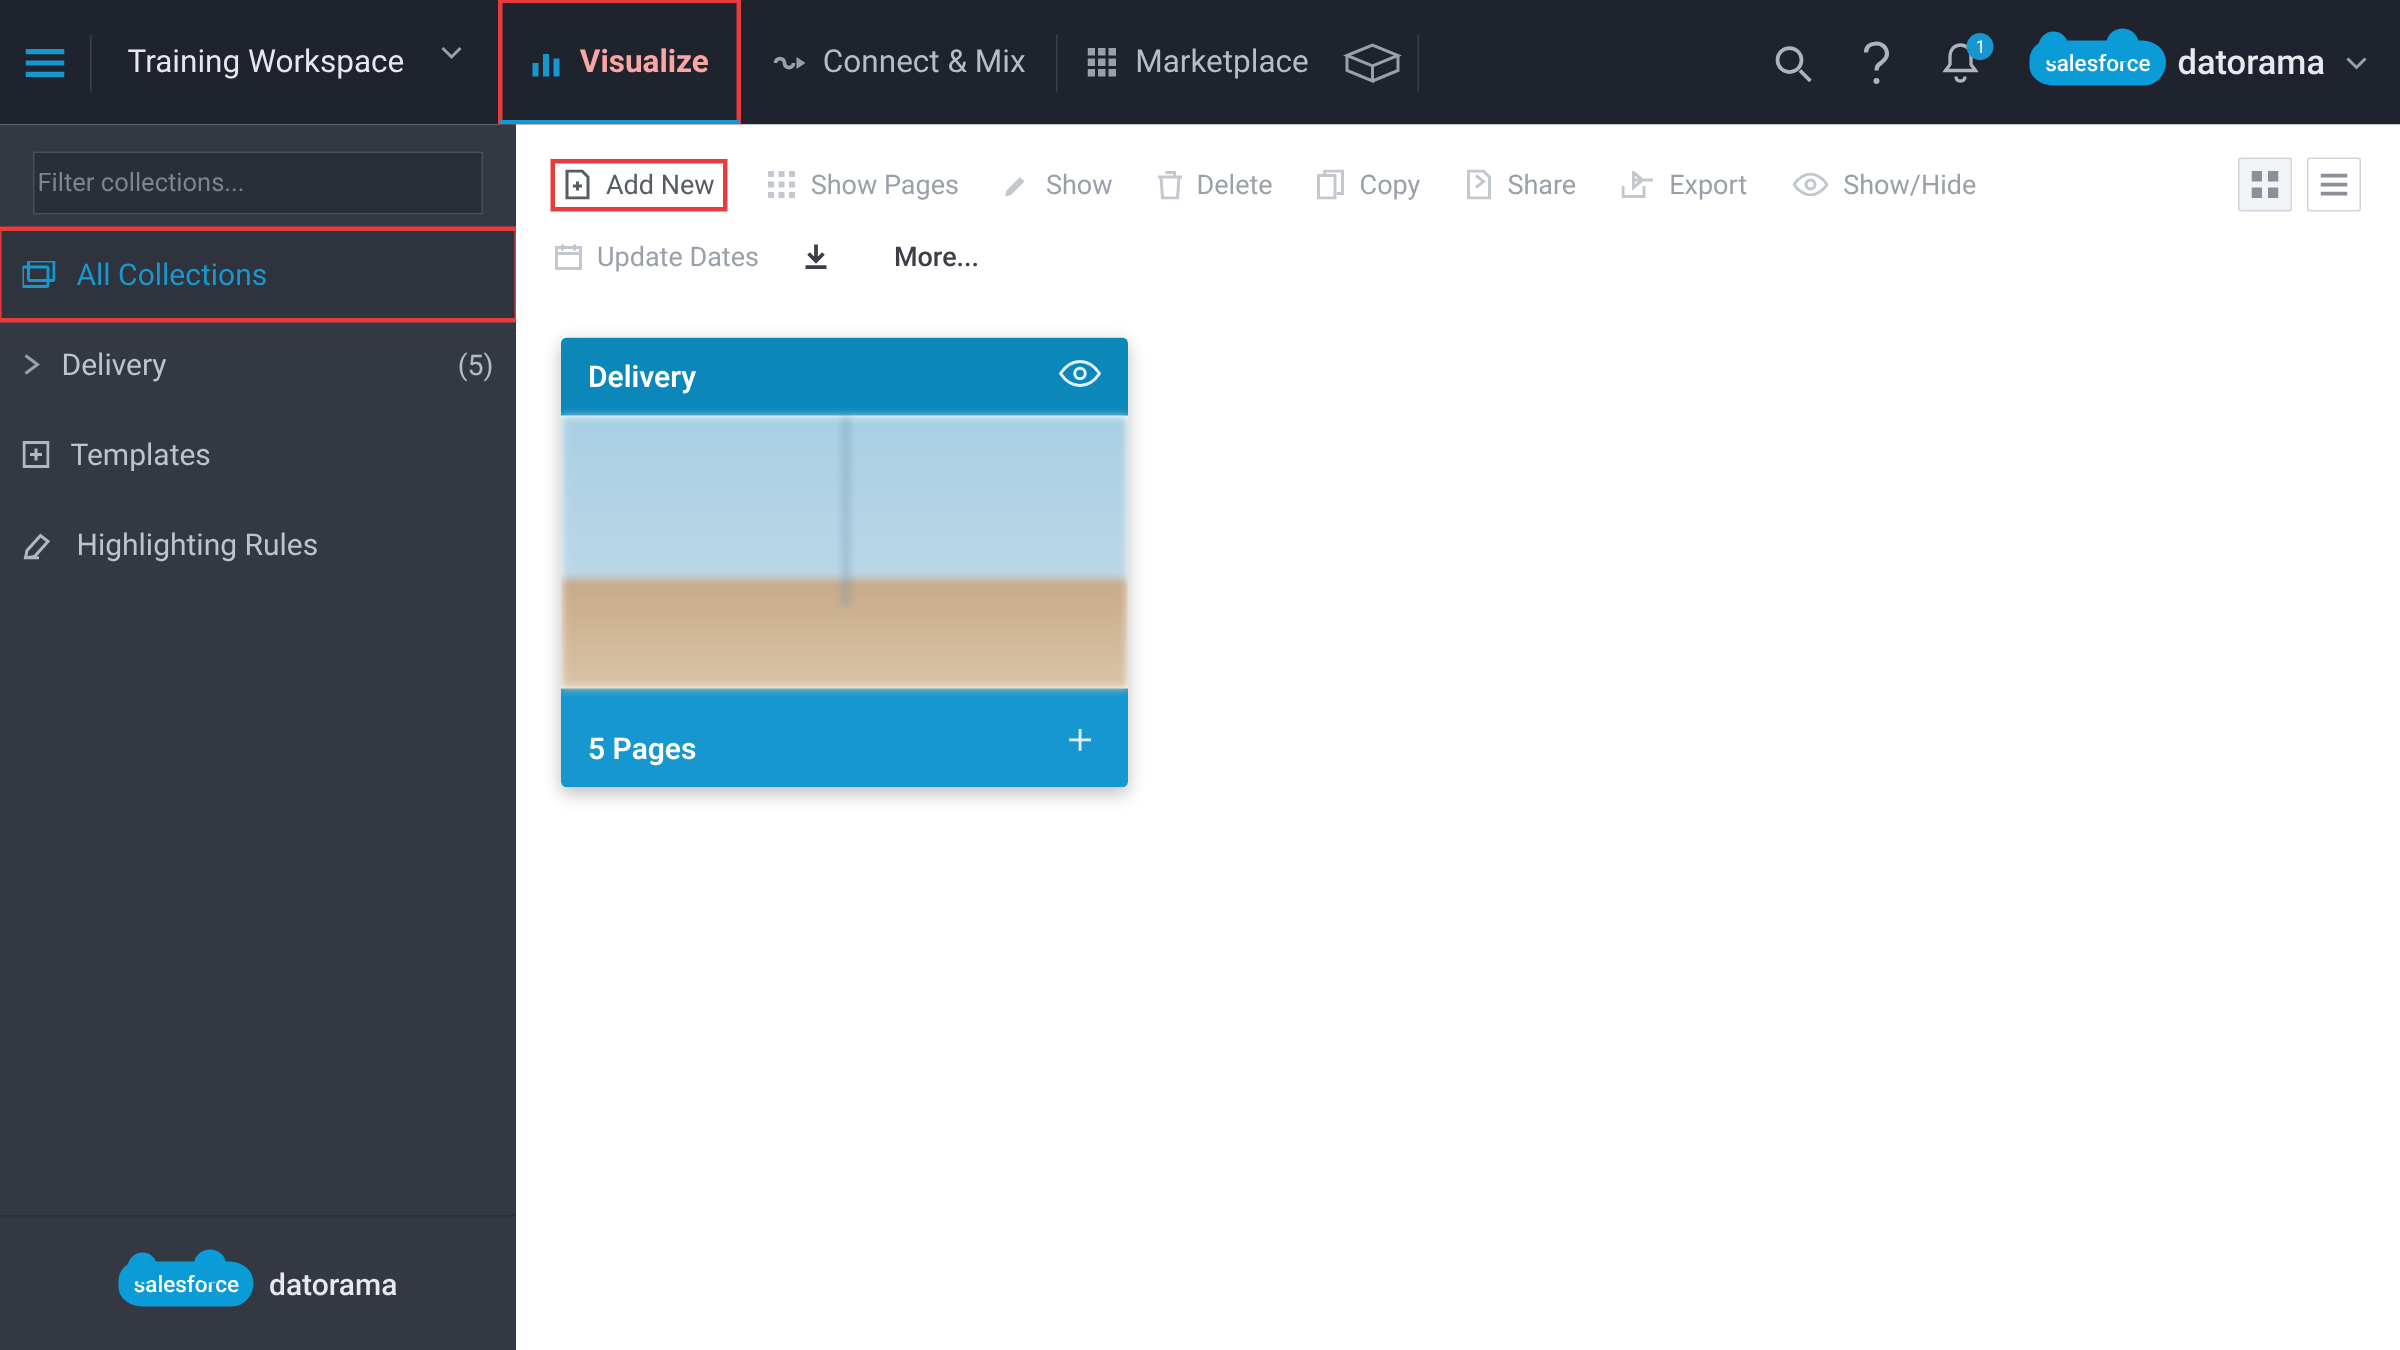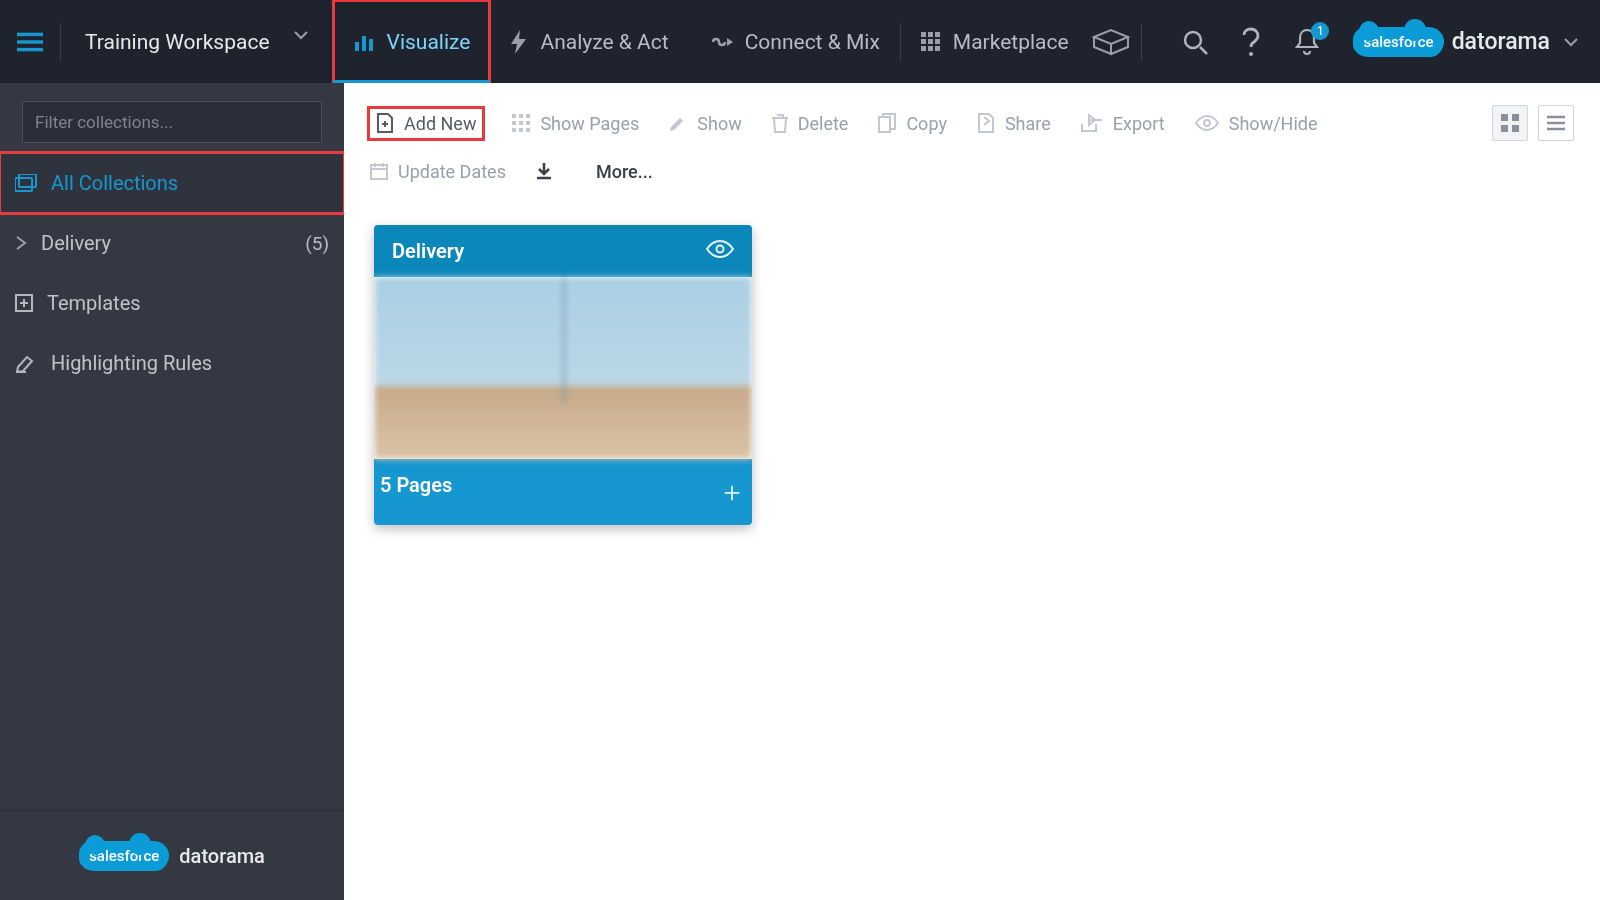--- a/index.html
+++ b/index.html
@@ -5,39 +5,39 @@
   * { box-sizing: border-box; margin: 0; padding: 0; font-family: -apple-system, BlinkMacSystemFont, "Segoe UI", Roboto, Helvetica, Arial, sans-serif; }
   body { width:1600px; height:900px; background:#fff; overflow:hidden; }
   
   .topbar { height:83px; background:#1f232e; color:#c3c7cf; display:flex; align-items:center; }
   .hamburger { width:60px; height:83px; display:flex; align-items:center; justify-content:center; }
   .hamburger svg { width:26px; height:20px; }
   .vr { width:1px; height:38px; background:#3a3f4b; }
   .workspace { display:flex; align-items:flex-start; padding:0 24px; gap:24px; color:#e6e8ec; font-size:21px; cursor:pointer; }
   .nav { display:flex; height:100%; align-items:stretch; }
   .nav-item { display:flex; align-items:center; gap:12px; padding:0 20px; font-size:21px; color:#b7bcc6; cursor:pointer; position:relative; }
-  .nav-item.active { color:#7dd3fc; }
+  .nav-item.active { color:#fca5a5;font-weight:bold; }
   .nav-item.active::after { content:""; position:absolute; left:0; right:0; bottom:0; height:3px; background:#1797cf; }
   .nav-item.highlight { outline:3px solid #e83b3e; outline-offset:-2px; }
   .nav-icons { display:flex; align-items:center; gap:20px; padding:0 20px; }
   .spacer { flex:1; }
   .iconbtn { width:36px; height:36px; display:flex; align-items:center; justify-content:center; color:#aeb3bd; position:relative; }
   .badge { position:absolute; top:-2px; right:-4px; background:#1797cf; color:#fff; font-size:12px; border-radius:10px; width:18px; height:18px; display:flex; align-items:center; justify-content:center; }
   .brand { display:flex; align-items:center; gap:8px; padding:0 22px 0 8px; }
   .brand-text { font-size:23px; color:#e7e9ed; font-weight:500; }
   
   .sf-cloud { background:#0b9bd7; color:#fff; font-size:15px; padding:6px 10px; border-radius:18px 22px 20px 22px / 18px 20px 22px 18px; font-weight:500; position:relative; }
   .sf-cloud::before, .sf-cloud::after { content:""; position:absolute; background:#0b9bd7; border-radius:50%; }
   .sf-cloud::before { width:20px; height:20px; top:-6px; left:6px; }
   .sf-cloud::after  { width:22px; height:22px; top:-8px; right:18px; }
 
   
   .sidebar { position:absolute; top:83px; left:0; width:344px; bottom:0; background:#343842; color:#bfc3cb; display:flex; flex-direction:column; }
   .filterwrap { padding:18px 22px 10px; }
-  .filterwrap input { width:100%; height:42px; background:#2a2e38; border:1px solid #4a4f5a; color:#c8cbd2; padding:0 12px; font-size:17px; }
+  .filterwrap input { width:100%; height:42px; background:#2a2e38; border:1px solid #4a4f5a; color:#c8cbd2; padding:0 2px; font-size:17px; }
   .filterwrap input::placeholder { color:#7e838f; }
   .side-item { display:flex; align-items:center; gap:14px; height:60px; padding:0 15px; font-size:20px; cursor:pointer; }
   .side-item.active { color:#1797cf; background:#2f333d; }
   .side-item.highlight { outline:3px solid #e83b3e; outline-offset:-1px; }
   .side-item .count { margin-left:auto; font-size:19px; color:#b6bac2; }
   .sidebar-footer { margin-top:10px; border-top:1px solid #2a2e38; height:90px; display:flex; align-items:center; justify-content:center; gap:10px; }
   .sidebar-footer .brand-text { font-size:20px; }
 
   
   .main { position:absolute; top:83px; left:344px; right:0; bottom:0; background:#fff; }
@@ -51,21 +51,21 @@
   .vtsq { width:36px; height:36px; border:1px solid #d0d4db; display:flex; align-items:center; justify-content:center; color:#8a8f99; border-radius:2px; }
   .vtsq.active { background:#f1f3f6; }
 
   
   .cards { padding:30px; }
   .card { width:378px; border-radius:4px; box-shadow:0 4px 12px rgba(0,0,0,.25); overflow:hidden; }
   .card-head { background:#0b87b9; color:#fff; display:flex; align-items:center; padding:14px 18px; font-size:20px; font-weight:600; }
   .card-head .eye { margin-left:auto; opacity:.9; }
   .card-img { height:182px; background:linear-gradient(#a9cfe3 0%, #bcd7e7 60%, #c7a988 60%, #d9c4a7 100%); position:relative; filter:blur(3px); }
   .card-img::before { content:""; position:absolute; left:50%; top:0; bottom:30%; width:2px; background:#6f93aa; }
-  .card-foot { background:#1797cf; color:#fff; display:flex; align-items:flex-start; padding:14px 6px; font-size:20px; font-weight:600; }
+  .card-foot { background:#1797cf; color:#fff; display:flex; align-items:flex-end; padding:14px 18px; font-size:20px; font-weight:600; }
   .card-foot .plus { margin-left:auto; font-size:28px; font-weight:400; opacity:.85; }
 
   svg { flex:none; }
 </style>
 </head>
 <body>
 
 <div class="topbar">
   <div class="hamburger">
     <svg viewBox="0 0 24 18">
@@ -89,26 +89,20 @@
   <div class="nav">
     <div class="nav-item active highlight">
       <svg width="22" height="22" viewBox="0 0 22 22">
           <g fill="#1797cf">
             <rect x="2" y="11" width="4" height="9"></rect>
             <rect x="9" y="5" width="4" height="15"></rect>
             <rect x="16" y="8" width="4" height="12"></rect>
           </g>
         </svg>
       <span>Visualize</span>
-    </div>
-    <div class="nav-item">
-      <svg width="18" height="24" viewBox="0 0 18 24">
-          <path d="M10 0L1 14h6l-2 10 11-15h-7z" fill="#9aa0aa"></path>
-        </svg>
-      <span>Analyze &amp; Act</span>
     </div>
     <div class="nav-item">
       <svg width="24" height="20" viewBox="0 0 24 20">
           <path d="M4 10c0-4 6-4 6 0s6 4 6 0" fill="none" stroke="#9aa0aa" stroke-width="2.5"></path>
           <polygon points="18,6 24,10 18,14" fill="#9aa0aa"></polygon>
         </svg>
       <span>Connect &amp; Mix</span>
     </div>
     <div class="vr" style="align-self:center"></div>
     <div class="nav-item">

